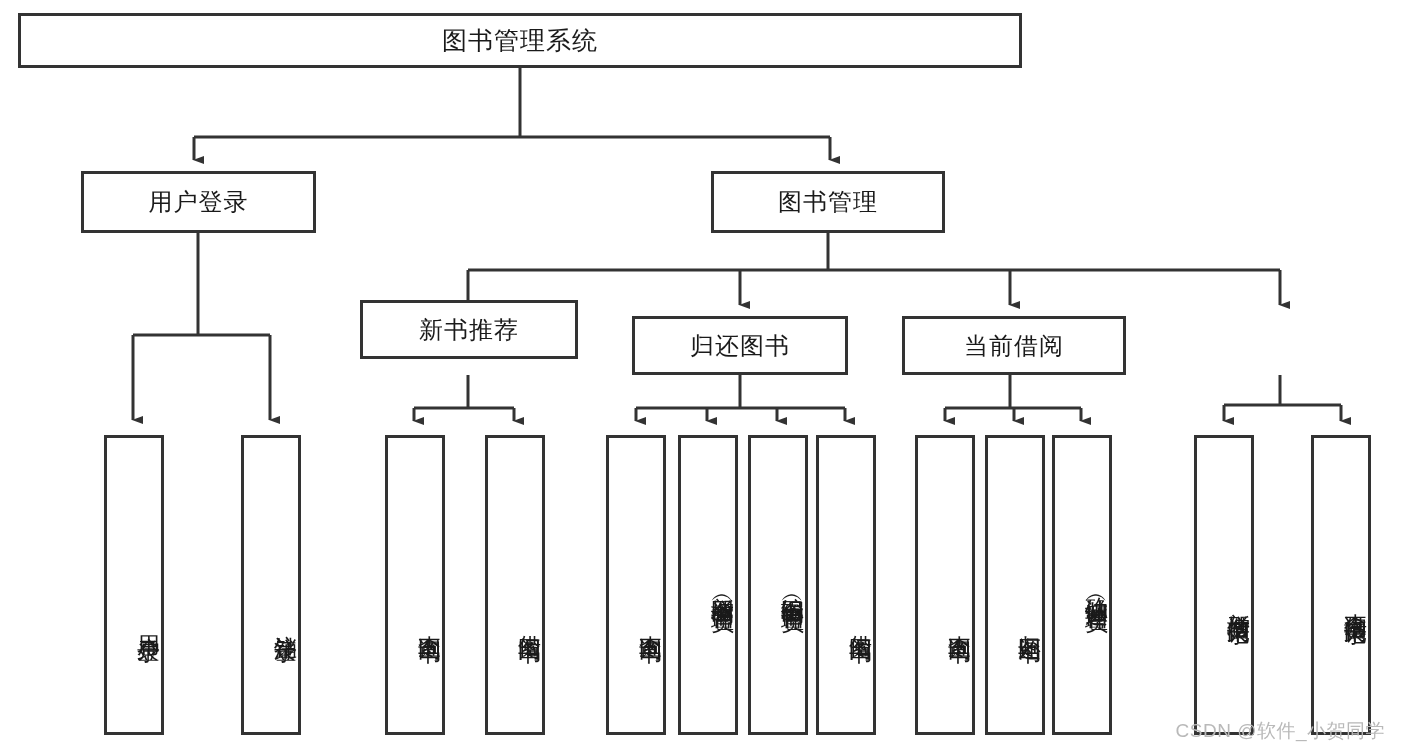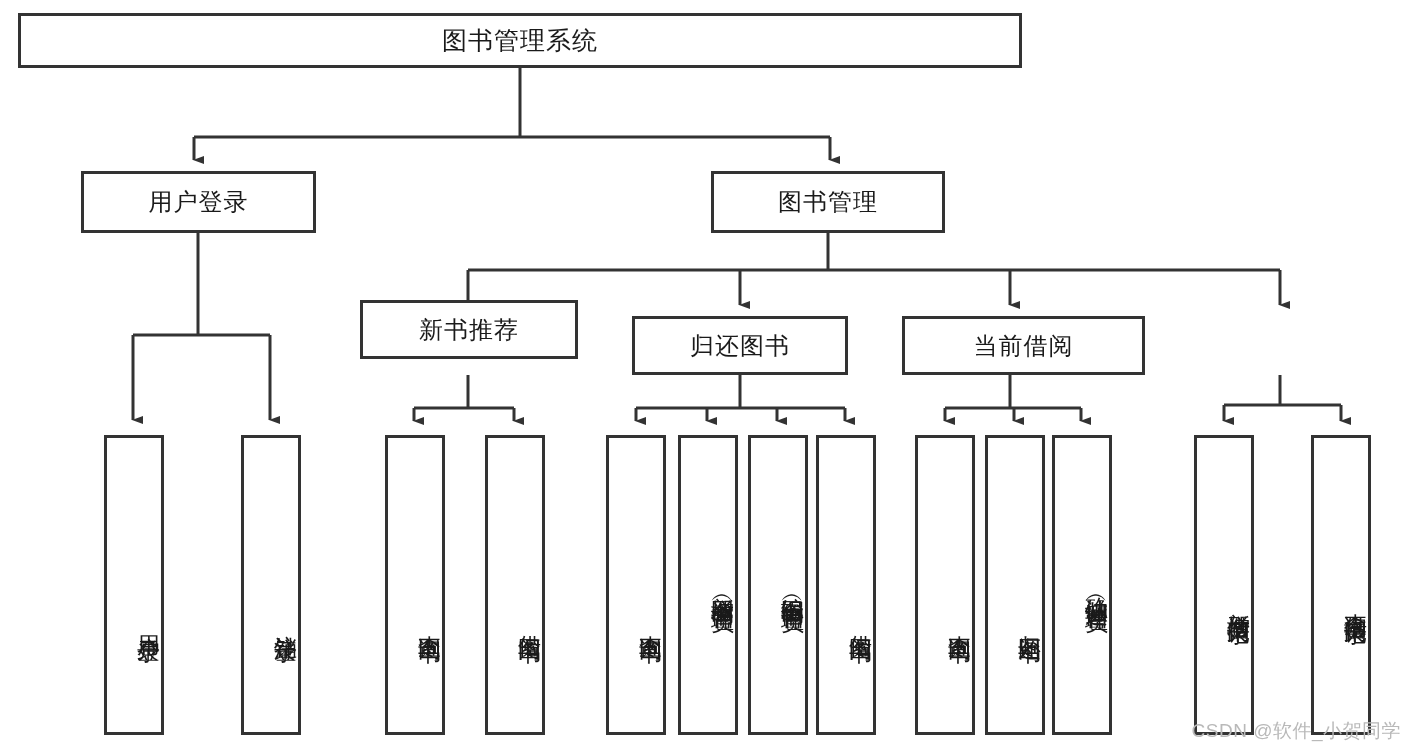--- a/index.html
+++ b/index.html
@@ -45,21 +45,21 @@
   }
   .node.vertical.lowered{
     align-items:flex-start;
     padding-top:60px;
   }
   .node.root{
     font-size:25px;
   }
   .watermark{
     position:absolute;
-    right:4px;
+    right:20px;
     bottom:3px;
     font-size:19px;
     color:#b9b9b9;
     letter-spacing:0.5px;
     white-space:nowrap;
     text-align:right;
   }
 </style>
 </head>
 <body>
@@ -116,21 +116,21 @@
     </g>
   </svg>
 
   <div class="node horizontal root" style="left:18px;top:13px;width:1004px;height:55px;">图书管理系统</div>
 
   <div class="node horizontal" style="left:81px;top:171px;width:235px;height:62px;">用户登录</div>
   <div class="node horizontal" style="left:711px;top:171px;width:234px;height:62px;">图书管理</div>
 
   <div class="node horizontal" style="left:360px;top:300px;width:218px;height:59px;">新书推荐</div>
   <div class="node horizontal" style="left:632px;top:316px;width:216px;height:59px;">归还图书</div>
-  <div class="node horizontal" style="left:902px;top:316px;width:243px;height:59px;">当前借阅</div>
+  <div class="node horizontal" style="left:902px;top:316px;width:224px;height:59px;">当前借阅</div>
 
   <div class="node vertical lowered" style="left:104px;top:435px;width:60px;height:300px;padding-top:72px;">用户登录</div>
   <div class="node vertical lowered" style="left:241px;top:435px;width:60px;height:300px;padding-top:72px;">注销登录</div>
 
   <div class="node vertical lowered" style="left:385px;top:435px;width:60px;height:300px;padding-top:72px;">查询图书</div>
   <div class="node vertical lowered" style="left:485px;top:435px;width:60px;height:300px;padding-top:72px;">借阅图书</div>
 
   <div class="node vertical lowered" style="left:606px;top:435px;width:60px;height:300px;padding-top:72px;">查询图书</div>
   <div class="node vertical" style="left:678px;top:435px;width:60px;height:300px;padding-top:6px;">新增图书（管理员）</div>
   <div class="node vertical" style="left:748px;top:435px;width:60px;height:300px;padding-top:6px;">编辑图书（管理员）</div>

